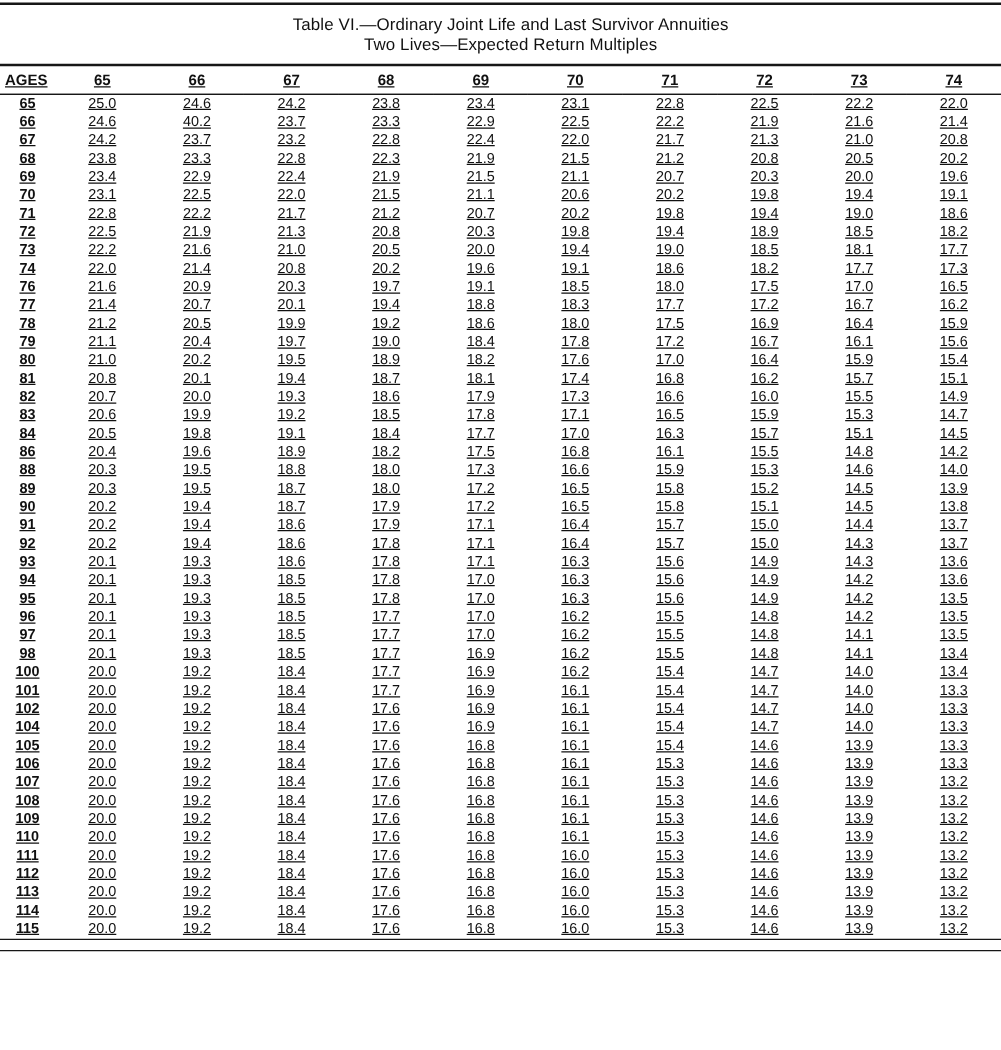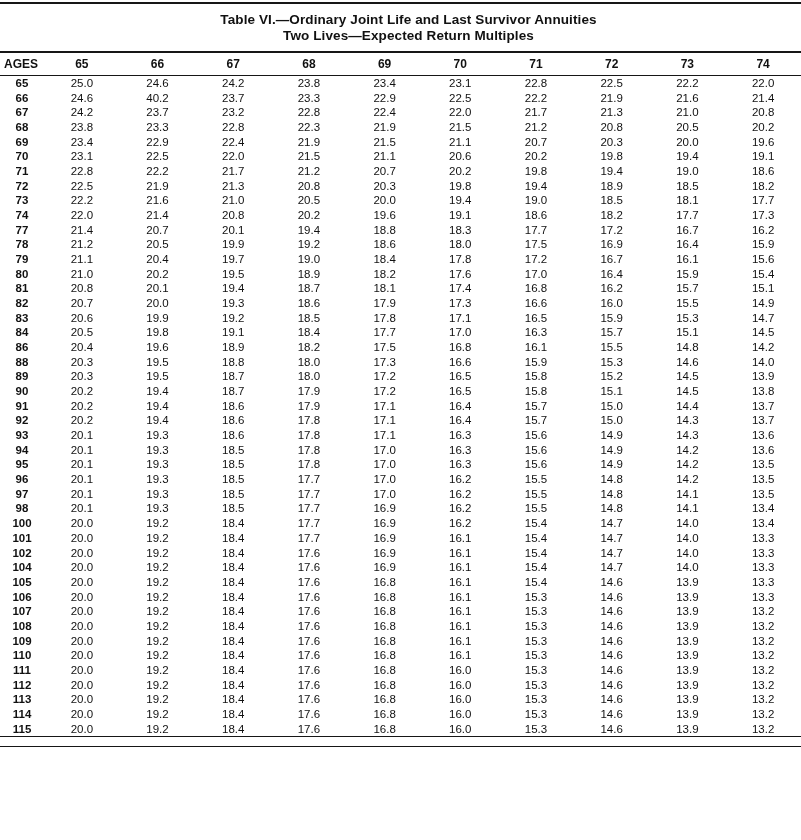--- a/index.html
+++ b/index.html
@@ -25,30 +25,31 @@
   .rule-thin {
     border-top: 1.5px solid #161616;
   }
   .rule-top { margin-top: 2px; }
   .title-block {
     margin-top: 8px;
     text-align: center;
   }
   .title-line {
     font-size: 13.5px;
-    font-weight: bold;
+    font-weight: normal;
     line-height: 16px;
     letter-spacing: 0.1px;
     margin-left: 16px;
   }
   .rule-under-title { margin-top: 7px; }
   table.annuity {
     width: 100%;
     border-collapse: collapse;
     table-layout: fixed;
+    text-decoration: underline;
   }
   table.annuity col.ages-col { width: 44px; }
   table.annuity thead th {
     height: 22px;
     font-size: 12px;
     font-weight: bold;
     text-align: center;
     vertical-align: middle;
     padding: 0;
     border-bottom: 1.5px solid #161616;
@@ -239,20 +240,33 @@
           <td>20.8</td>
           <td>20.2</td>
           <td>19.6</td>
           <td>19.1</td>
           <td>18.6</td>
           <td>18.2</td>
           <td>17.7</td>
           <td>17.3</td>
         </tr>
         <tr>
+          <th>76</th>
+          <td>21.6</td>
+          <td>20.9</td>
+          <td>20.3</td>
+          <td>19.7</td>
+          <td>19.1</td>
+          <td>18.5</td>
+          <td>18.0</td>
+          <td>17.5</td>
+          <td>17.0</td>
+          <td>16.5</td>
+        </tr>
+        <tr>
           <th>77</th>
           <td>21.4</td>
           <td>20.7</td>
           <td>20.1</td>
           <td>19.4</td>
           <td>18.8</td>
           <td>18.3</td>
           <td>17.7</td>
           <td>17.2</td>
           <td>16.7</td>

